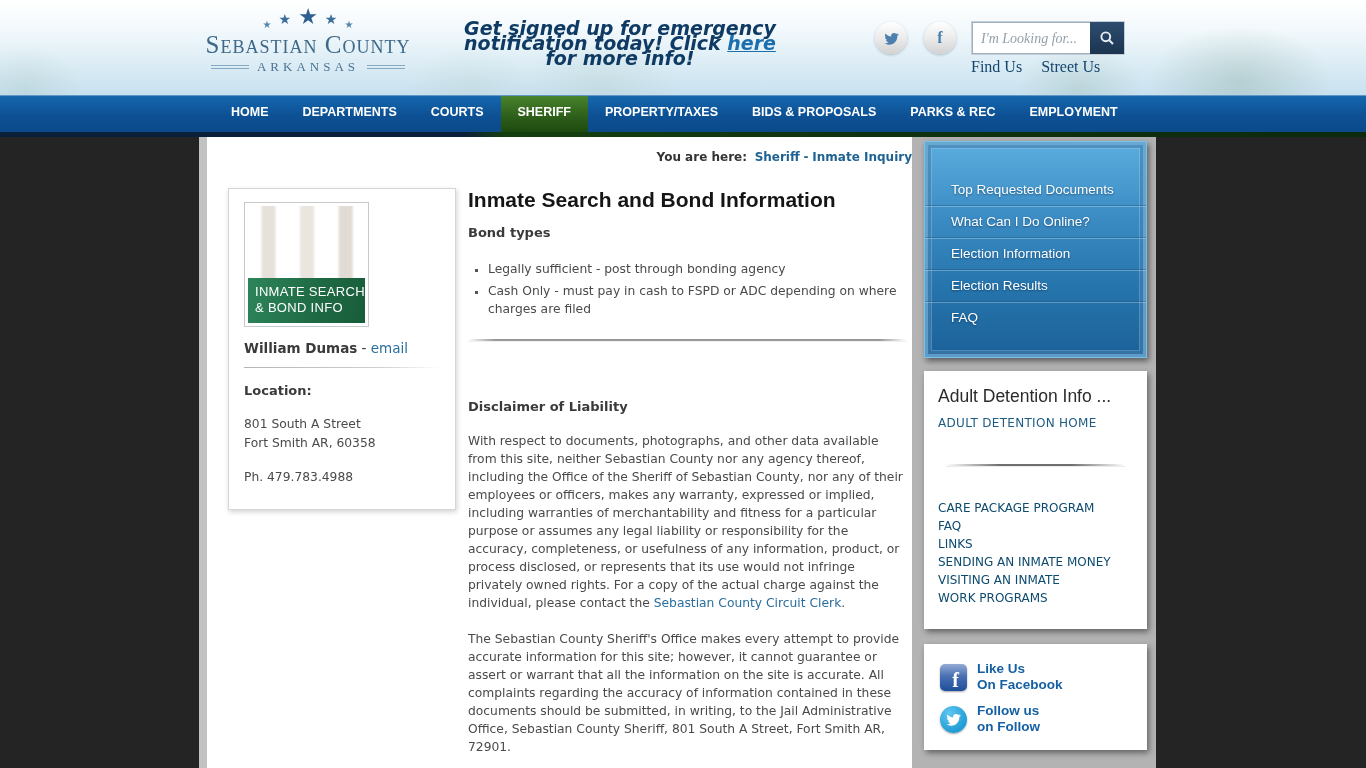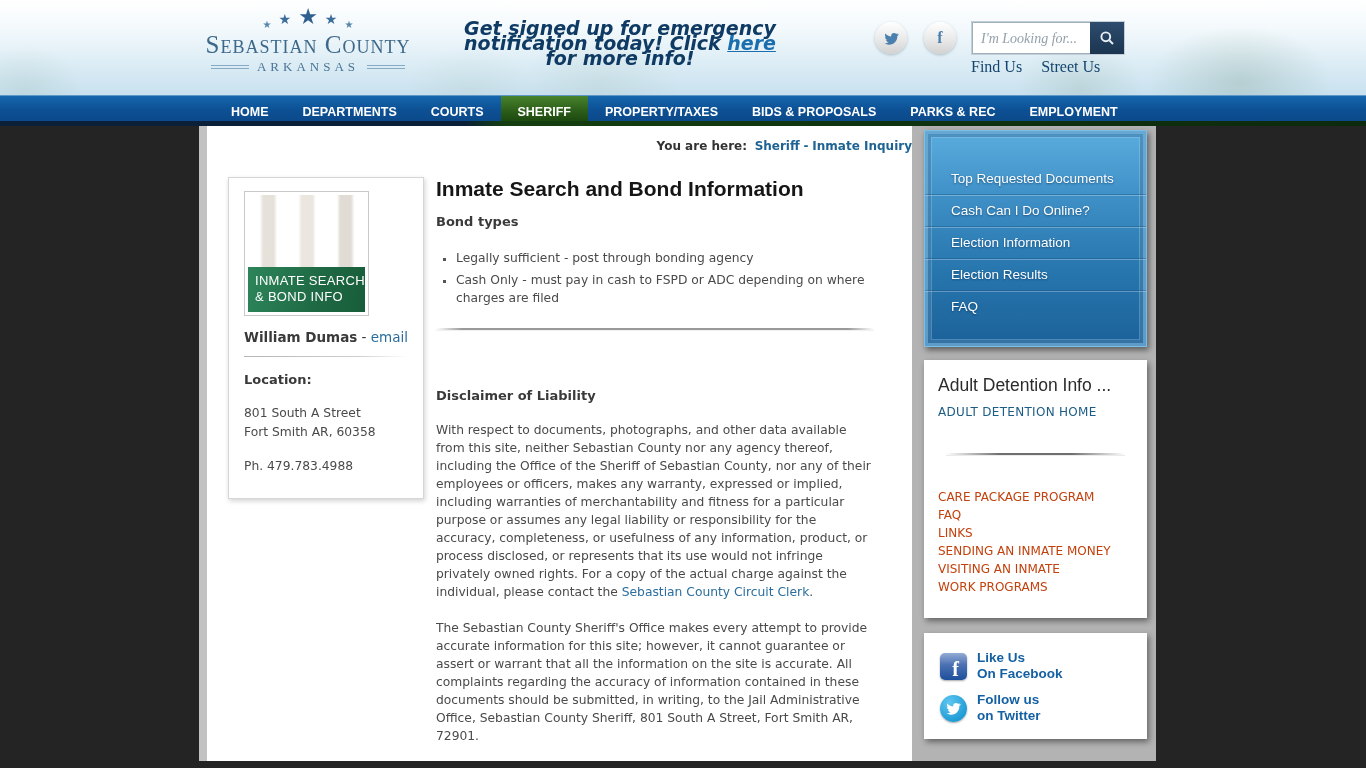--- a/index.html
+++ b/index.html
@@ -43,21 +43,21 @@
                   padding:0 8px; font-size:14px; outline:none; }
   .search-input::placeholder { font-family:"Liberation Serif", serif; font-style:italic; color:#93a0ab; }
   .search-btn { width:34px; height:32px; background:linear-gradient(180deg,#2d4c6e 0%,#1b3550 100%);
                 border:none; display:flex; align-items:center; justify-content:center; cursor:pointer; }
   .search-btn svg { width:16px; height:16px; stroke:#e8eef4; fill:none; stroke-width:2.4; }
   .findus { position:absolute; left:971px; top:58px; width:155px; display:flex; gap:19px; justify-content:flex-start;
             font-family:"Liberation Serif", serif; font-size:16px; color:#15456e; }
   .findus span { cursor:pointer; }
 
   
-  .nav { display:flex; height:26px; border-top:1px solid #5f97c9;
+  .nav { display:flex; height:37px; border-top:1px solid #5f97c9;
          background:linear-gradient(180deg,#1567ae 0%, #0d5094 55%, #0b4a8b 100%);
          padding-left:214px; }
   .nav-item { color:#fff; font-family:"Liberation Sans", sans-serif; font-weight:bold;
               font-size:12.5px; line-height:32px; padding:0 17px; cursor:pointer; white-space:nowrap; }
   .nav-item.active { background:linear-gradient(180deg,#47832d 0%,#2c5d19 60%,#1d4a10 100%); }
   .nav-strip { height:5px;
       background:linear-gradient(90deg,#0a2038 0%,#0a2038 34%,#153f10 37%,#0f330f 63%,#0c2a0d 100%); }
 
   
   .cols { display:flex; height:635px; background:#242424; }
@@ -68,21 +68,21 @@
 
   
   .crumb { font-size:12px; color:#333; margin-bottom:24px;text-align:right; }
   .crumb b { font-weight:bold; }
   .crumb a { color:#1e6393; font-weight:bold; text-decoration:none; cursor:pointer; }
   .crumb .sep { color:#1e6393; font-weight:bold; }
 
   .two-col { display:flex; }
 
   
-  .card { width:196px; height:322px; background:#fff; border:1px solid #d6d6d6;
+  .card { width:228px; height:322px; background:#fff; border:1px solid #d6d6d6;
           box-shadow:1px 2px 5px rgba(0,0,0,.18); padding:13px 15px; flex-shrink:0; }
   .photo-frame { width:125px; border:1px solid #c9c9c9; background:#fff; padding:3px; }
   .photo { position:relative; width:117px; height:117px; overflow:hidden;
     background:
       radial-gradient(42px 32px at 28% 42%, #dcb painted 0%, transparent 70%),
       radial-gradient(42px 32px at 28% 42%, #dcb79b 0%, transparent 70%),
       radial-gradient(48px 38px at 74% 38%, #cfa183 0%, transparent 72%),
       radial-gradient(60px 48px at 50% 72%, #c59779 0%, transparent 75%),
       linear-gradient(115deg,#7d6152 0%,#a77f69 28%,#c2977b 55%,#9c7258 80%,#7a5a48 100%); }
   .photo .bars { position:absolute; inset:0;
@@ -128,21 +128,21 @@
   .menu-item + .menu-item { border-top:1px solid rgba(25,80,125,.40);
                             box-shadow:inset 0 1px 0 rgba(255,255,255,.28); }
   .det-box { width:223px; background:#fff; box-shadow:2px 3px 6px rgba(0,0,0,.45);
              padding:15px 14px 22px; margin-bottom:15px; }
   .det-title { font-family:"Liberation Sans", sans-serif; font-size:17.5px; color:#2b2b2b; margin-bottom:9px; }
   .det-home { font-size:12px; color:#1d5c84; letter-spacing:.3px; cursor:pointer; }
   .det-div { height:2px; margin:34px 8px 33px;
      background:linear-gradient(90deg, rgba(110,110,110,0) 0%, rgba(85,85,85,.85) 30%,
         rgba(85,85,85,.85) 70%, rgba(110,110,110,0) 100%);
      box-shadow:0 1px 0 rgba(235,235,235,1); }
-  .det-link { font-size:12px; color:#c2410c; line-height:18px; cursor:pointer; }
+  .det-link { font-size:12px; color:#0c4a6e; line-height:18px; cursor:pointer; }
   .soc-box { width:223px; background:#fff; box-shadow:2px 3px 6px rgba(0,0,0,.45);
              padding:17px 10px 15px 16px; }
   .soc-row { display:flex; align-items:center; gap:10px; cursor:pointer; }
   .soc-row + .soc-row { margin-top:10px; }
   .fb-ic { width:27px; height:27px; border-radius:5px; flex-shrink:0;
      background:linear-gradient(180deg,#93abd6 0%,#4a70b2 45%,#1d4f9c 100%);
      box-shadow:0 1px 2px rgba(0,0,0,.35); display:flex; align-items:flex-end; justify-content:center; overflow:hidden; }
   .fb-ic span { font-family:"Liberation Serif", serif; font-weight:bold; font-size:20px;
                 color:#fff; line-height:22px; transform:translateX(2px); }
   .tw-ic { width:27px; height:27px; border-radius:50%; flex-shrink:0;
@@ -262,21 +262,21 @@
           <p><span>With respect to documents, photographs, and other data available from this site, neither Sebastian County nor any agency thereof, including the Office of the Sheriff of Sebastian County, nor any of their employees or officers, makes any warranty, expressed or implied, including warranties of merchantability and fitness for a particular purpose or assumes any legal liability or responsibility for the accuracy, completeness, or usefulness of any information, product, or process disclosed, or represents that its use would not infringe privately owned rights. For a copy of the actual charge against the individual, please contact the </span><a>Sebastian County Circuit Clerk</a><span>.</span></p>
           <p>The Sebastian County Sheriff's Office makes every attempt to provide accurate information for this site; however, it cannot guarantee or assert or warrant that all the information on the site is accurate. All complaints regarding the accuracy of information contained in these documents should be submitted, in writing, to the Jail Administrative Office, Sebastian County Sheriff, 801 South A Street, Fort Smith AR, 72901.</p>
 
         </div>
       </div>
     </div>
 
     <div class="sideCol">
       <div class="menu-box">
         <div class="menu-item">Top Requested Documents</div>
-        <div class="menu-item">Cash Can I Do Online?</div>
+        <div class="menu-item">What Can I Do Online?</div>
         <div class="menu-item">Election Information</div>
         <div class="menu-item">Election Results</div>
         <div class="menu-item">FAQ</div>
       </div>
 
       <div class="det-box">
         <div class="det-title">Adult Detention Info ...</div>
         <div class="det-home">ADULT DETENTION HOME</div>
         <div class="det-div"></div>
         <div class="det-link">CARE PACKAGE PROGRAM</div>
@@ -298,21 +298,21 @@
           </div>
         </div>
         <div class="soc-row">
           <div class="tw-ic">
             <svg viewBox="0 0 24 24">
                 <path d="M23 5.1c-.8.4-1.7.6-2.6.8.9-.6 1.6-1.5 2-2.5-.9.5-1.9.9-2.9 1.1C18.6 3.6 17.4 3 16 3c-2.6 0-4.6 2.1-4.6 4.6 0 .4 0 .7.1 1.1C7.7 8.5 4.4 6.7 2.2 4c-.4.7-.6 1.5-.6 2.3 0 1.6.8 3 2.1 3.9-.8 0-1.5-.2-2.1-.6v.1c0 2.3 1.6 4.1 3.7 4.6-.4.1-.8.2-1.2.2-.3 0-.6 0-.9-.1.6 1.9 2.3 3.2 4.3 3.3-1.6 1.2-3.6 2-5.7 2H1c2 1.3 4.5 2.1 7.1 2.1 8.5 0 13.2-7.1 13.2-13.2v-.6c.9-.7 1.7-1.5 2.7-2.9z"></path>
               </svg>
           </div>
           <div class="soc-txt">
             <span>Follow us</span><br>
-            <span>on Twitter</span>
+            <span>on Follow</span>
           </div>
         </div>
       </div>
     </div>
 
     <div class="gapR"></div>
   </div>
 </div>
 
 </body></html>

